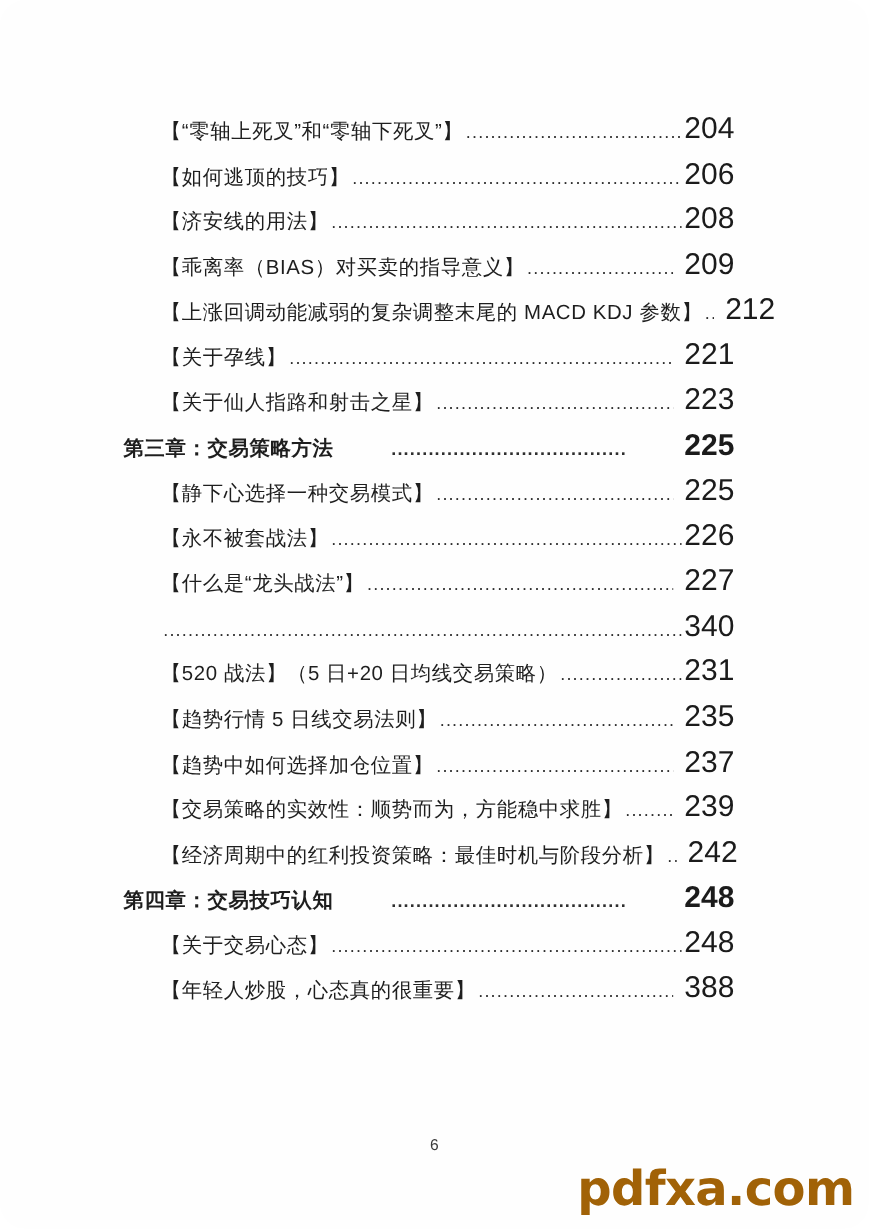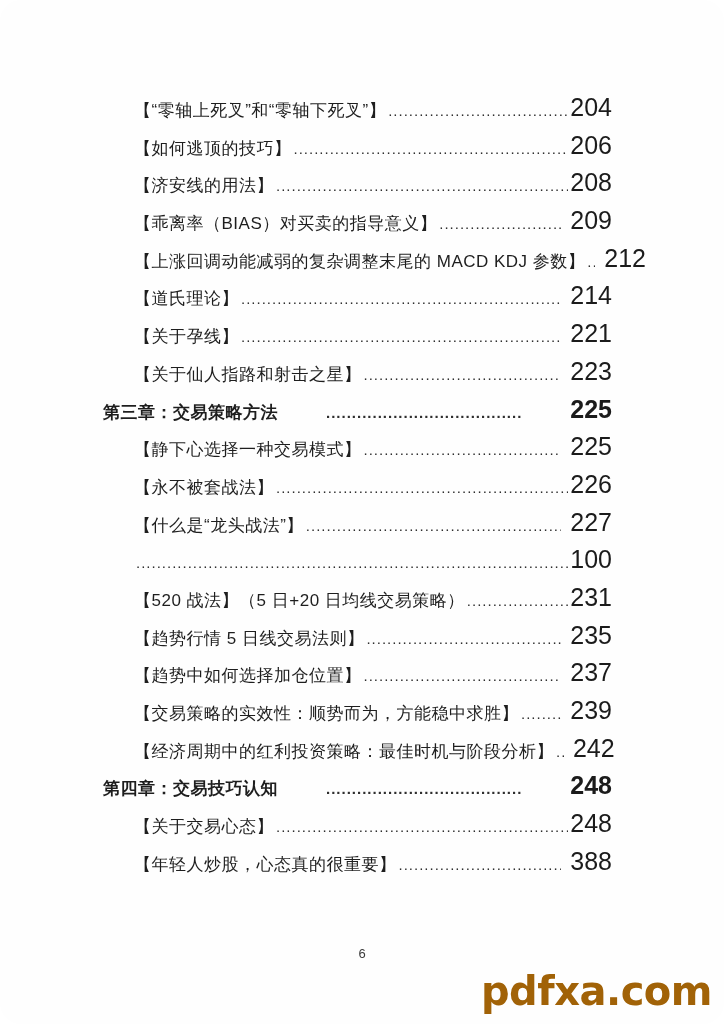--- a/index.html
+++ b/index.html
@@ -41,25 +41,20 @@
         <span class="t">【乖离率（BIAS）对买卖的指导意义】</span>
         <span class="leader"></span>
         <span class="n"> 209</span>
       </div>
     <div class="row item">
         <span class="t">【上涨回调动能减弱的复杂调整末尾的 MACD KDJ 参数】</span>
         <span class="leader"></span>
         <span class="n"> 212</span>
       </div>
     <div class="row item">
-        <span class="t">【道氏理论】</span>
-        <span class="leader"></span>
-        <span class="n"> 214</span>
-      </div>
-    <div class="row item">
         <span class="t">【关于孕线】</span>
         <span class="leader"></span>
         <span class="n"> 221</span>
       </div>
     <div class="row item">
         <span class="t">【关于仙人指路和射击之星】</span>
         <span class="leader"></span>
         <span class="n"> 223</span>
       </div>
     <div class="row chapter">
@@ -77,21 +72,21 @@
         <span class="leader"></span>
         <span class="n">226</span>
       </div>
     <div class="row item">
         <span class="t">【什么是“龙头战法”】</span>
         <span class="leader"></span>
         <span class="n"> 227</span>
       </div>
     <div class="row item">
         <span class="leader"></span>
-        <span class="n">100</span>
+        <span class="n">340</span>
       </div>
     <div class="row item">
         <span class="t">【520 战法】（5 日+20 日均线交易策略）</span>
         <span class="leader"></span>
         <span class="n">231</span>
       </div>
     <div class="row item">
         <span class="t">【趋势行情 5 日线交易法则】</span>
         <span class="leader"></span>
         <span class="n"> 235</span>

